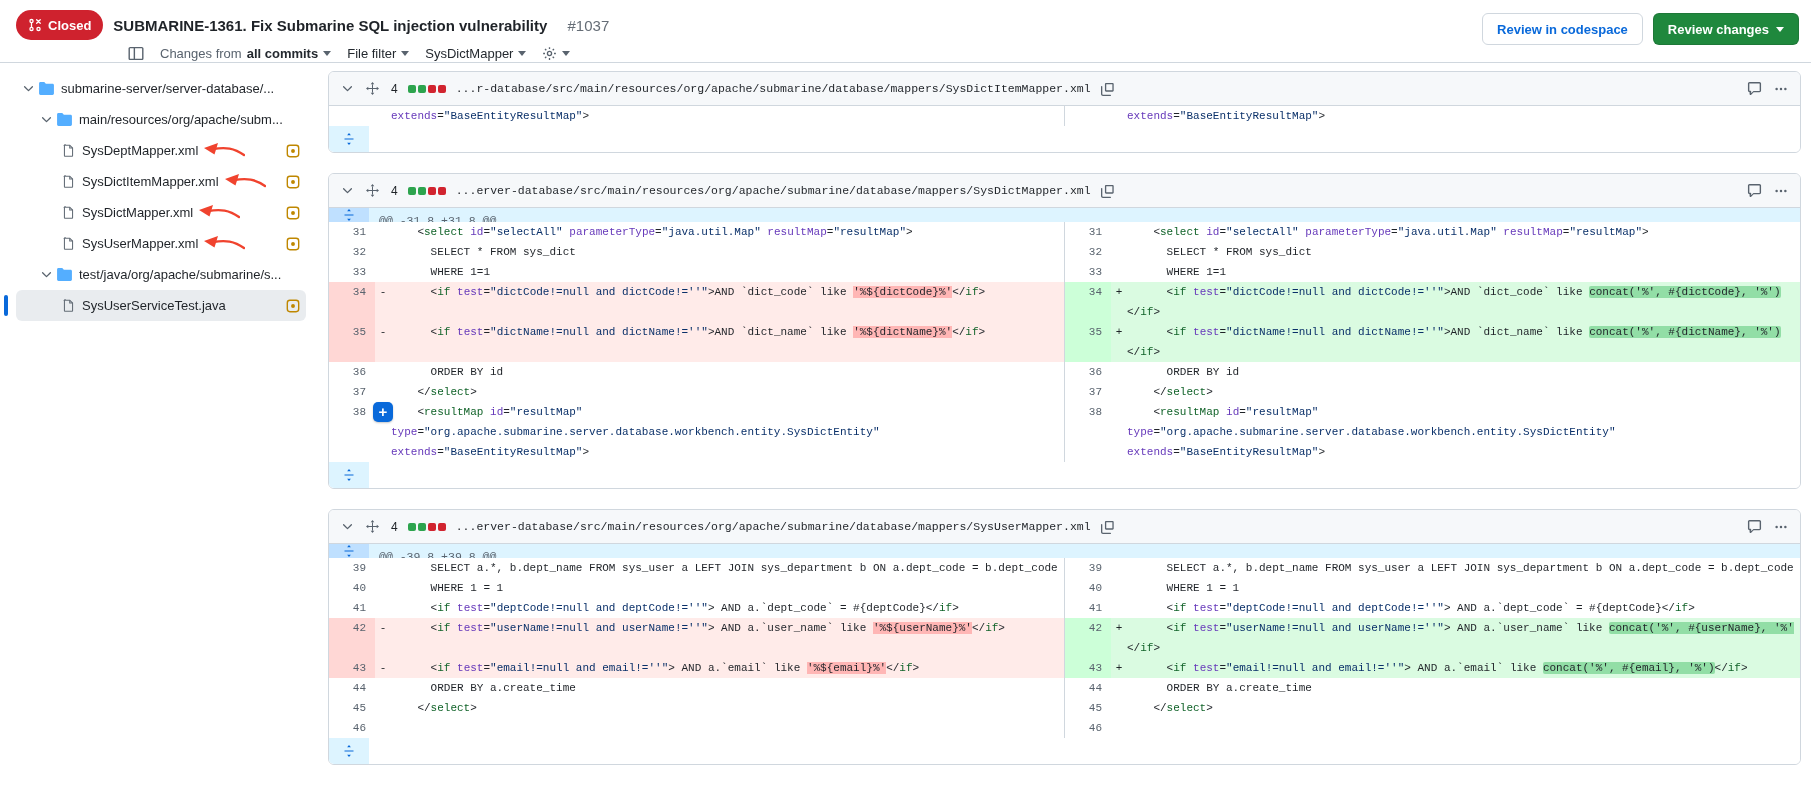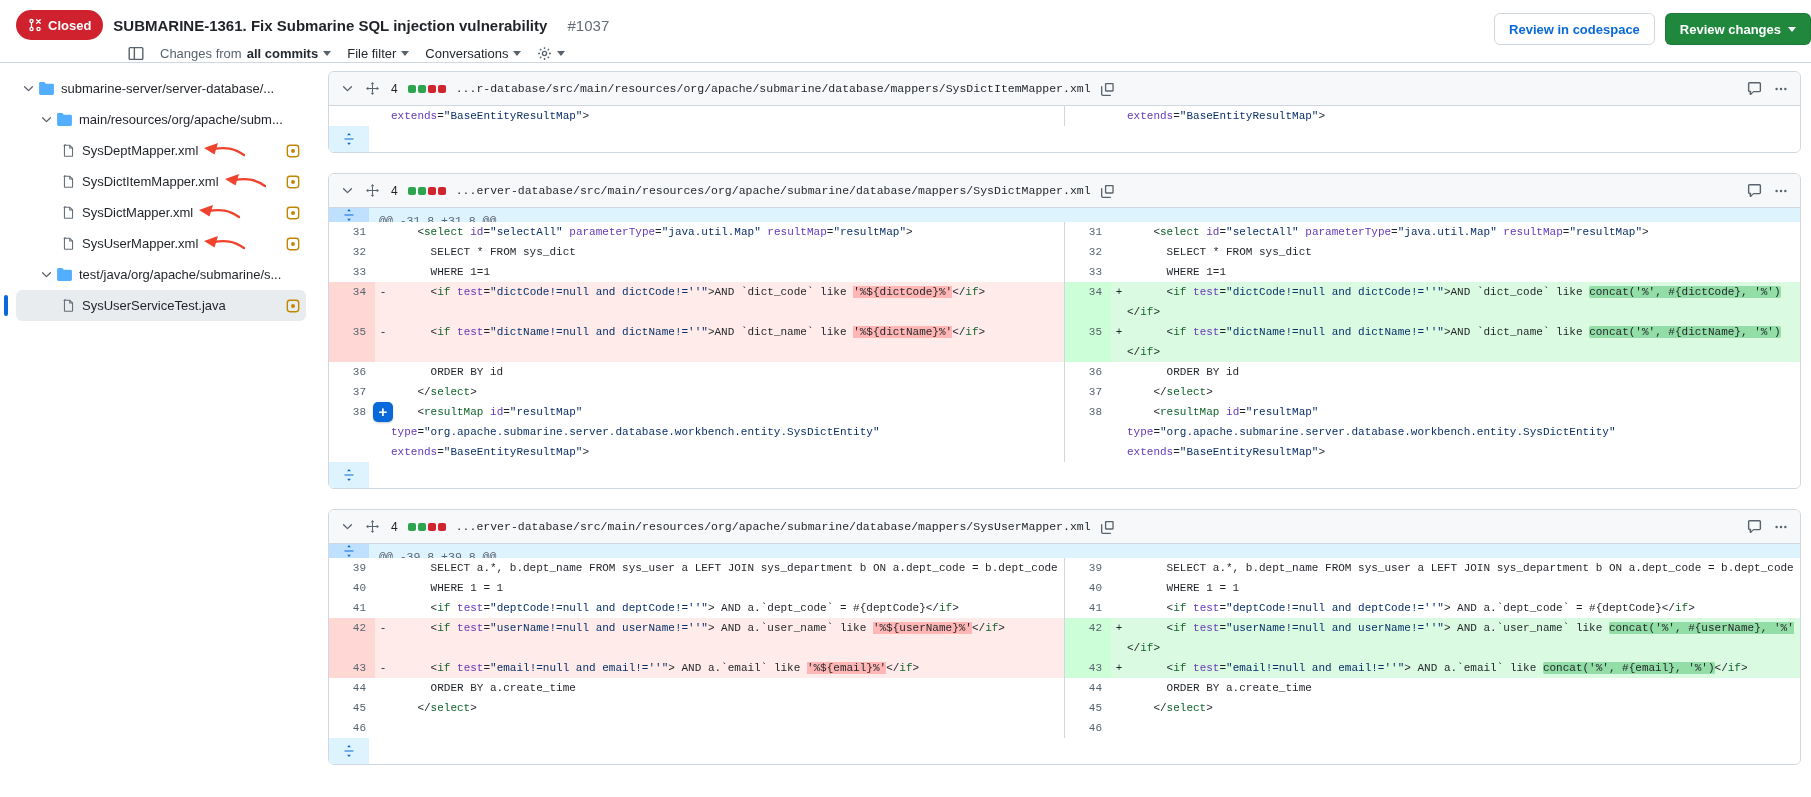--- a/index.html
+++ b/index.html
@@ -14,21 +14,21 @@
   .badge{display:inline-flex;align-items:center;gap:6px;background:#cf222e;color:#fff;
          border-radius:999px;padding:5px 12px;font-size:13px;font-weight:700;height:30px}
   .prtitle{font-size:15px;font-weight:700;color:#1f2328;white-space:nowrap}
   .prnum{font-size:15px;font-weight:400;color:#656d76;margin-left:16px}
   .row2{display:flex;align-items:center;gap:16px;margin:6px 0 0 112px;font-size:13px;color:#24292f}
   .tb-item{display:inline-flex;align-items:center;gap:5px}
   .tb-muted{color:#59636e}
   .tb-bold{font-weight:700}
   .caret{display:inline-flex;color:#59636e}
   .iconplain{display:inline-flex;color:#59636e;align-items:center}
-  .hdr-buttons{position:absolute;right:0;top:13px;display:flex;gap:10px}
+  .hdr-buttons{position:absolute;right:12px;top:13px;display:flex;gap:10px}
   .btn-codespace{height:32px;padding:0 14px;border:1px solid #d0d7de;border-radius:6px;background:#fff;
                  color:#0969da;font-size:13px;font-weight:600}
   .btn-green{height:32px;padding:0 14px;border:1px solid rgba(27,31,36,.15);border-radius:6px;background:#1f883d;
              color:#fff;font-size:13px;font-weight:600;display:inline-flex;align-items:center;gap:7px}
   .btn-green .caret{color:#fff}
 
   
   .content{display:flex;height:734px}
   .sidebar{width:318px;flex:none;padding:10px 12px 0 16px;overflow:hidden}
   .main{flex:1;min-width:0;padding:8px 10px 0 10px;overflow:hidden}
@@ -135,21 +135,21 @@
     </span>
     <span class="tb-item">
       <span>File filter</span>
       <span class="caret">
           <svg width="8" height="5" viewBox="0 0 8 5">
             <path d="M0 0h8L4 5z" fill="currentColor"></path>
           </svg>
         </span>
     </span>
     <span class="tb-item">
-      <span>Conversations</span>
+      <span>SysDictMapper</span>
       <span class="caret">
           <svg width="8" height="5" viewBox="0 0 8 5">
             <path d="M0 0h8L4 5z" fill="currentColor"></path>
           </svg>
         </span>
     </span>
     <span class="tb-item">
       <span class="iconplain">
         <svg width="15" height="15" viewBox="0 0 16 16" fill="none" stroke="currentColor" stroke-width="1.4">
             <circle cx="8" cy="8" r="2.2"></circle>

